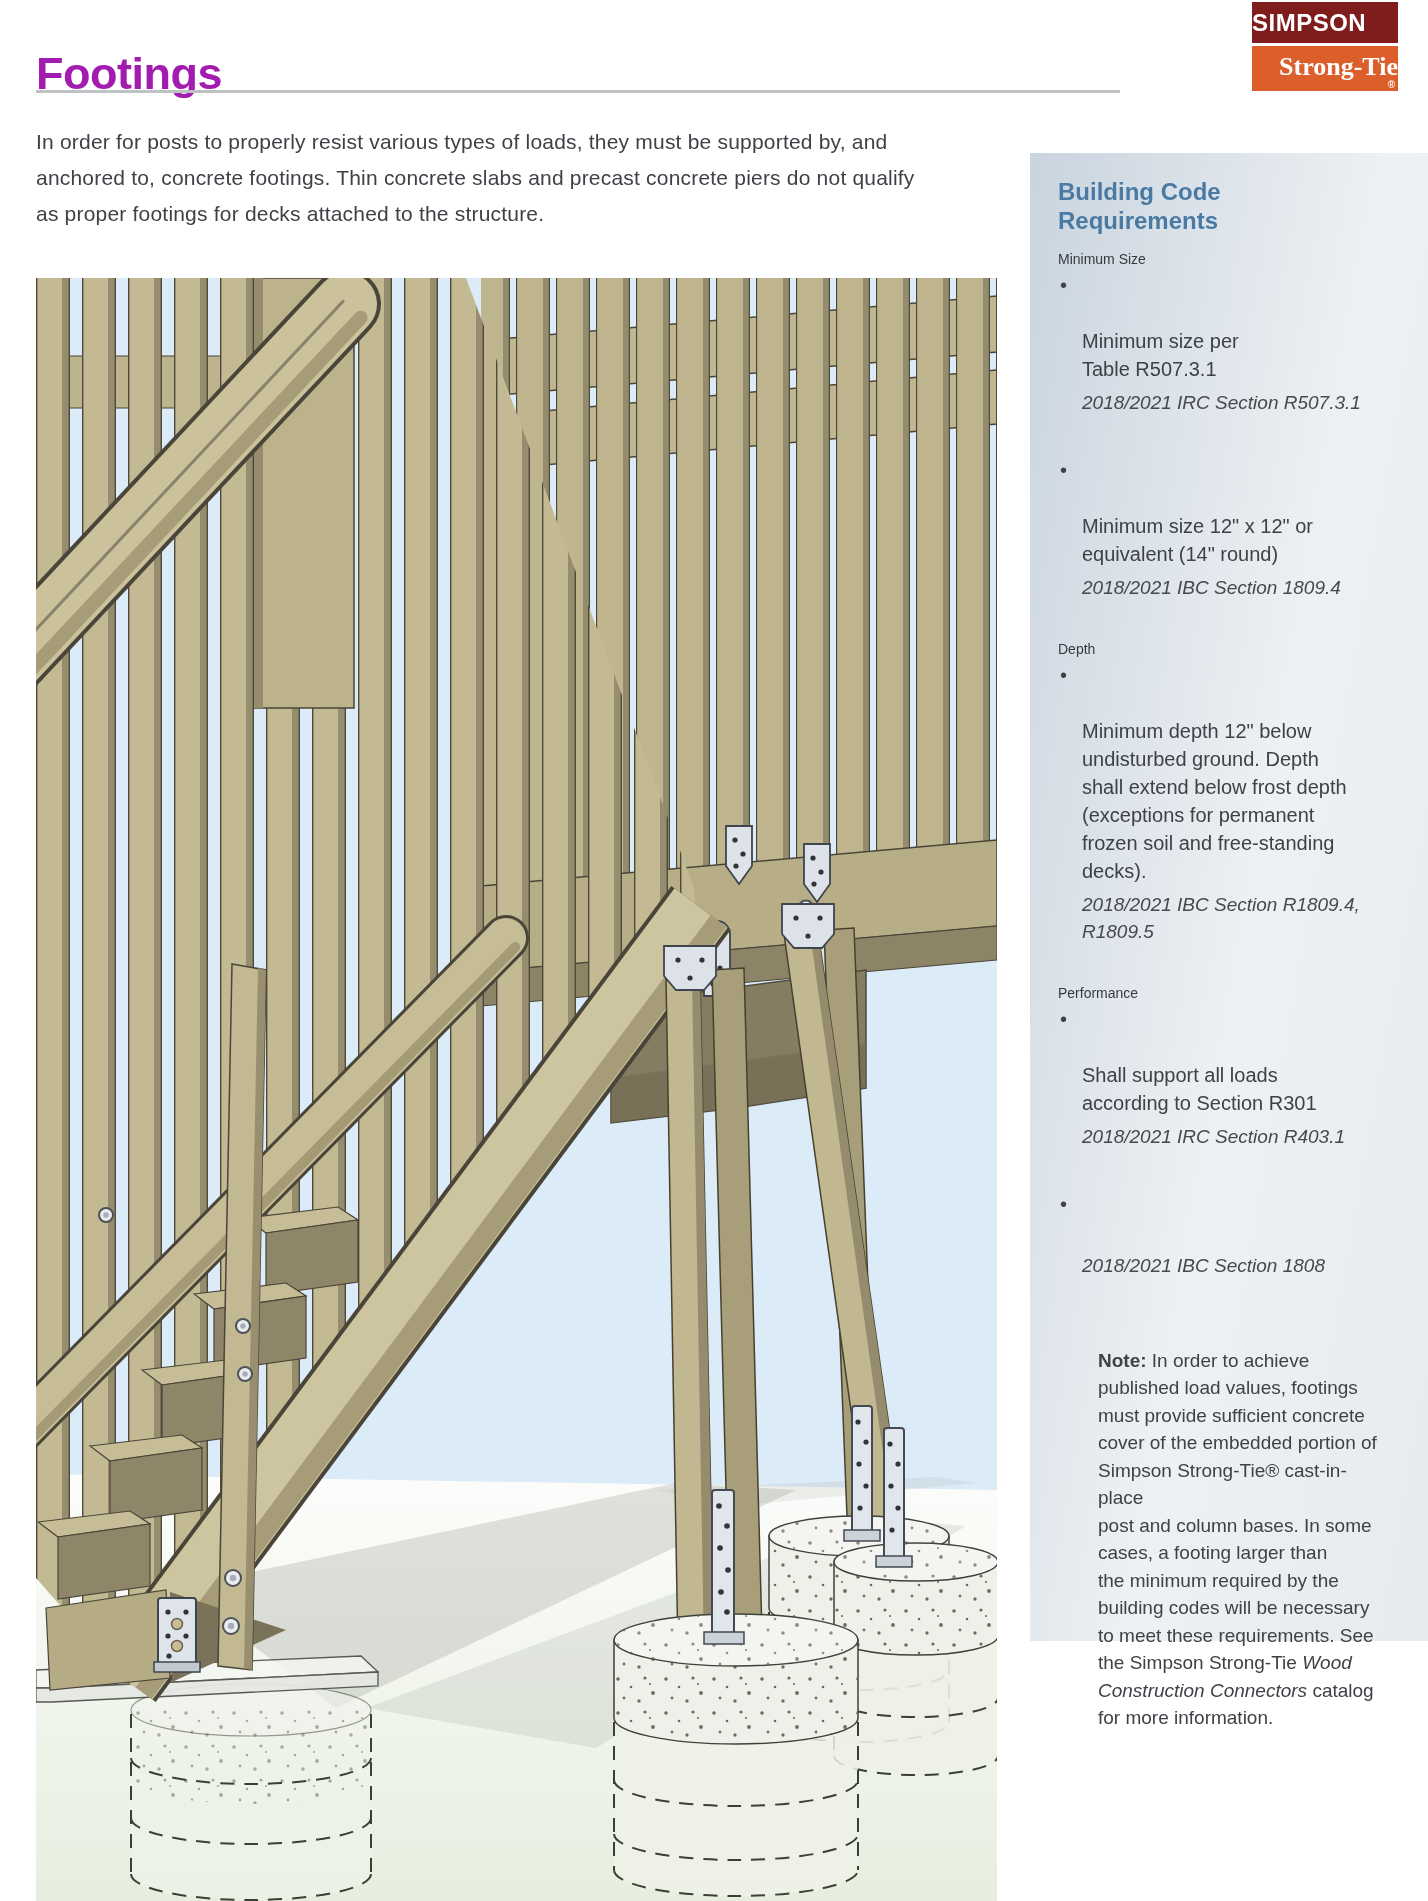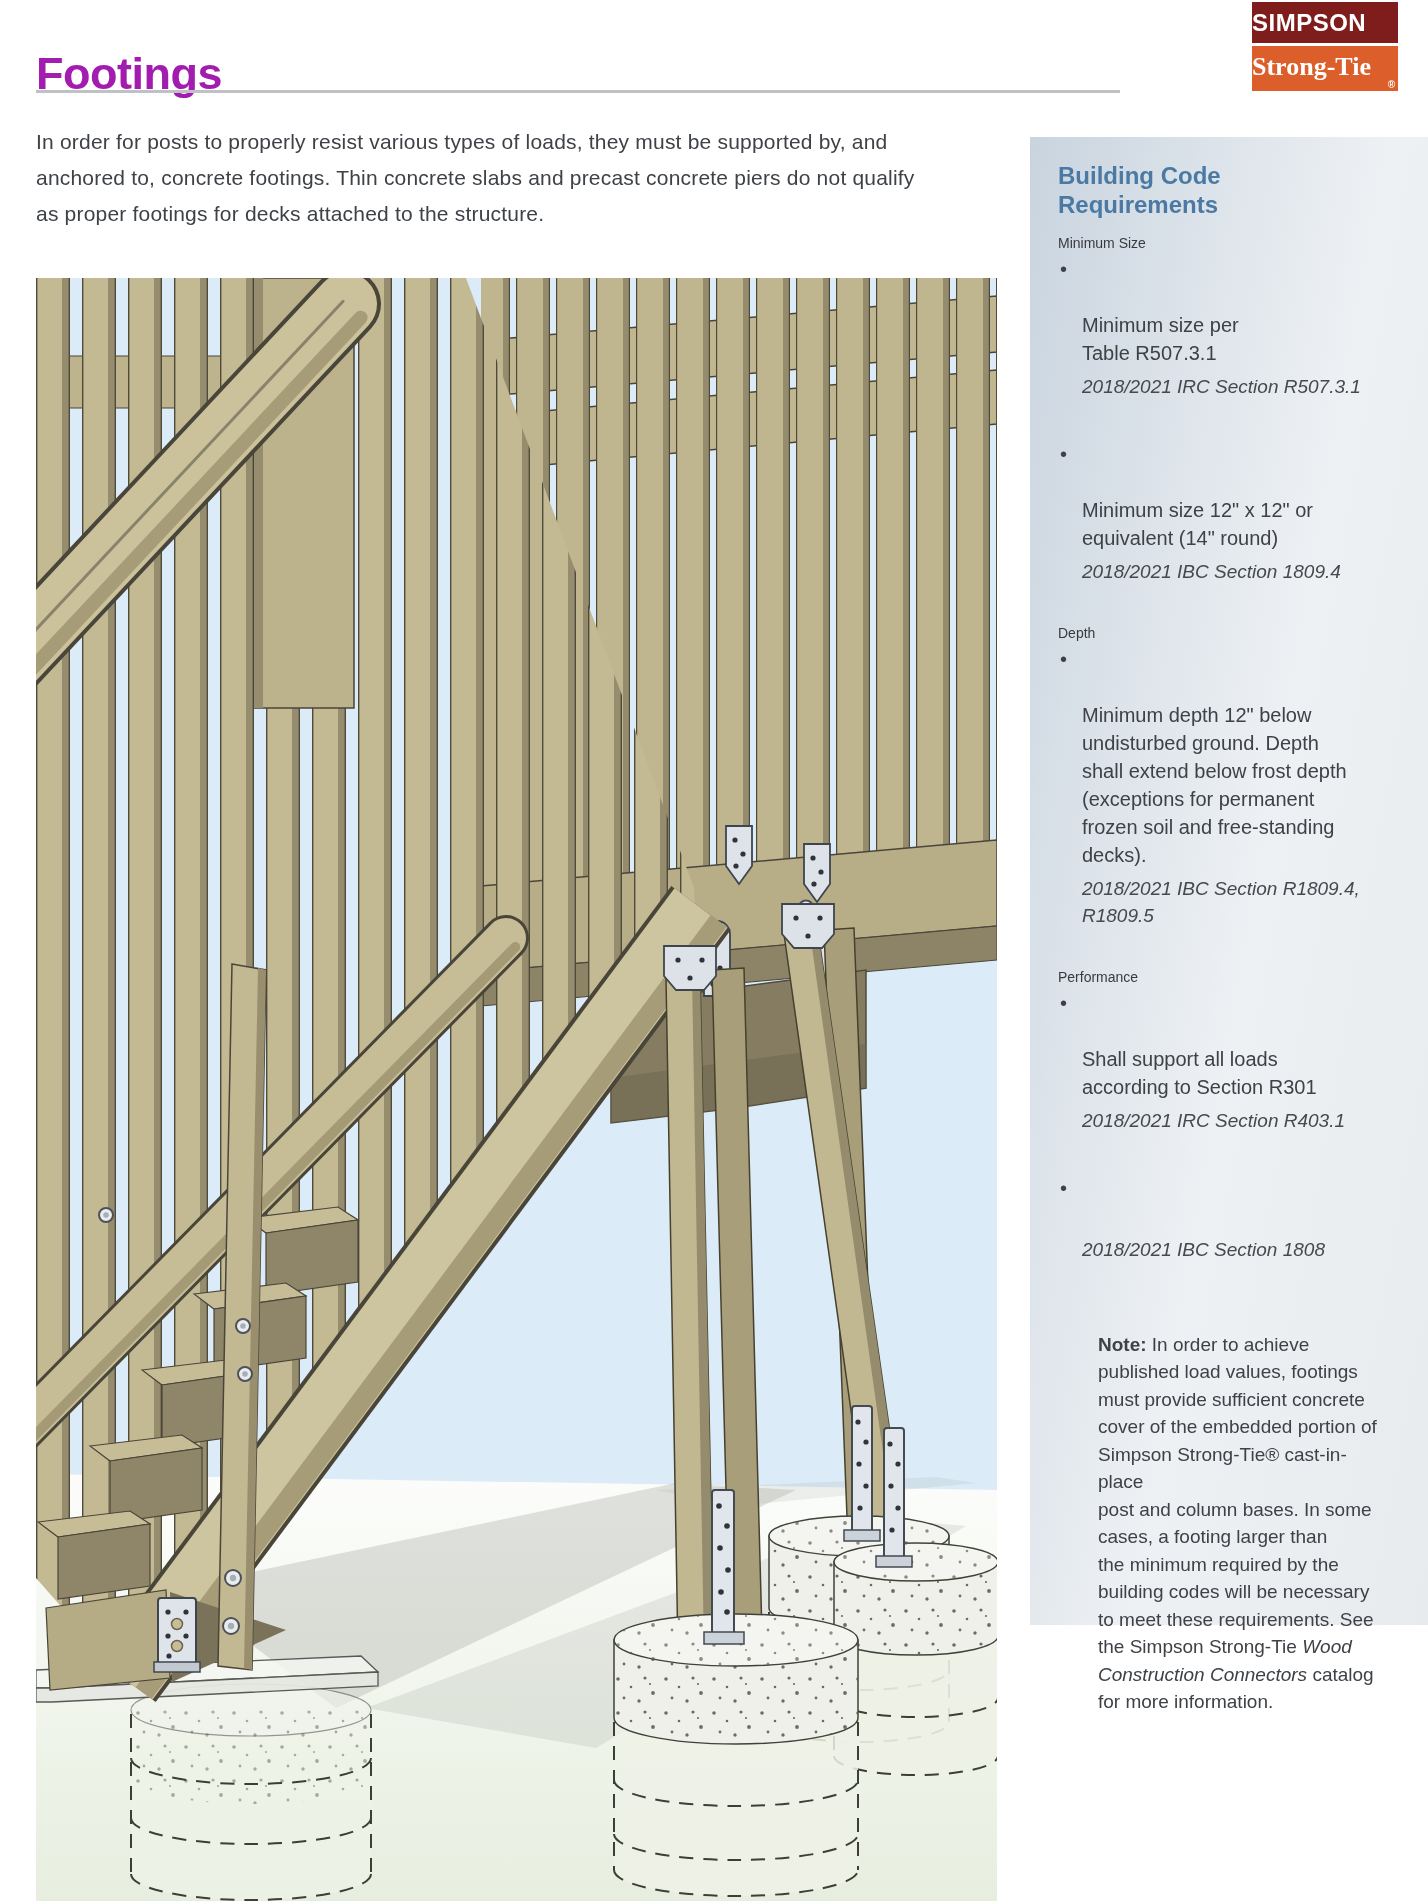--- a/index.html
+++ b/index.html
@@ -4,30 +4,30 @@
 <style>
   html,body{margin:0;padding:0;background:#888;}
   .page{position:relative;width:1428px;height:1901px;background:#ffffff;overflow:hidden;
         font-family:"Liberation Sans",sans-serif;margin:0 auto;}
   
   .title{position:absolute;left:36px;top:26px;font-size:45px;font-weight:bold;color:#a21caf;letter-spacing:-0.5px;margin-top:22px;}
   .rule{position:absolute;left:36px;top:90px;width:1084px;height:3px;background:#bfc2c4;}
   .logo{position:absolute;left:1252px;top:2px;width:146px;}
   .logo-black{background:#7f1d1d;color:#fff;font-weight:bold;font-size:24px;
               padding:7px 0 6px;letter-spacing:.5px;}
-  .logo-orange{position:relative;background:#dc5f2b;color:#fff;margin-top:3px;text-align:left;
+  .logo-orange{position:relative;background:#dc5f2b;color:#fff;margin-top:3px;text-align:right;
                font-family:"Liberation Serif",serif;font-weight:bold;font-size:26px;padding:6px 0 9px;}
   .logo-reg{position:absolute;right:3px;bottom:1px;font-size:10px;font-family:"Liberation Sans",sans-serif;}
   .intro{position:absolute;left:36px;top:124px;width:1010px;font-size:21px;line-height:36px;
          color:#3e4247;letter-spacing:.2px;white-space:pre-line;}
   
   .figure{position:absolute;left:36px;top:278px;width:961px;height:1623px;}
   .figure svg{display:block;}
   
-  .sidebar{position:absolute;left:1030px;top:137px;width:398px;height:1488px;box-sizing:border-box;
+  .sidebar{position:absolute;left:1030px;top:153px;width:398px;height:1488px;box-sizing:border-box;
            background:linear-gradient(100deg,#c9d4df 0%,#eef1f4 55%,#e7ebee 100%);
            padding:24px 40px 0 28px;}
   .sb-heading{font-size:24px;line-height:29px;font-weight:bold;color:#4a7aa3;margin:0 0 16px 0;white-space:pre-line;}
   .sb-title{font-size:14px;font-weight:normal;color:#373b3f;margin:6px 0 4px 0;}
   .sb-item{position:relative;padding-left:24px;font-size:20px;line-height:28px;color:#3e4247;
            margin:0 0 6px 0;white-space:pre-line;}
   .sb-dot{position:absolute;left:2px;top:0;}
   .sb-ref{font-style:italic;font-size:19px;line-height:27px;color:#46494d;margin:4px 0 40px 24px;white-space:pre-line;}
   .sb-ref.tight{margin-bottom:12px;}
   .note{font-size:19px;line-height:27.5px;color:#3e4247;margin-top:4px;white-space:pre-line;margin-left:40px;}

